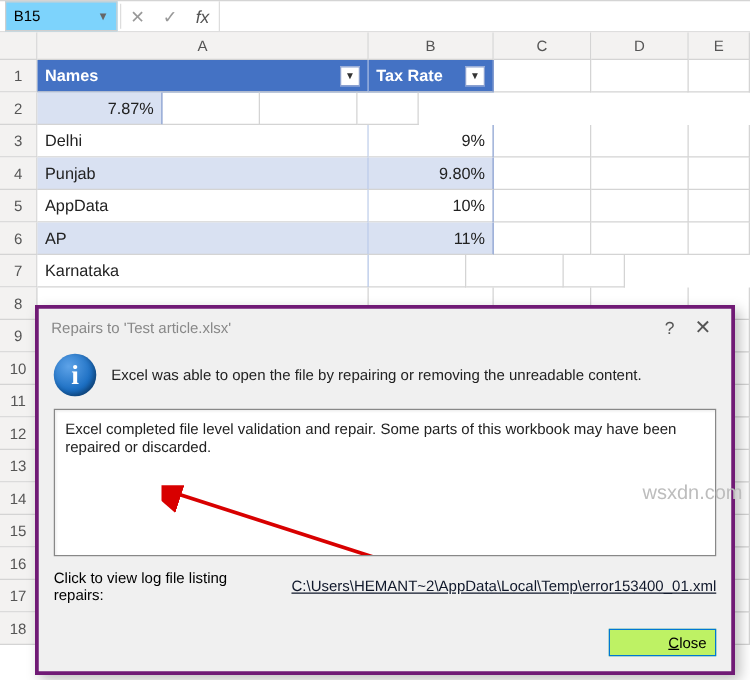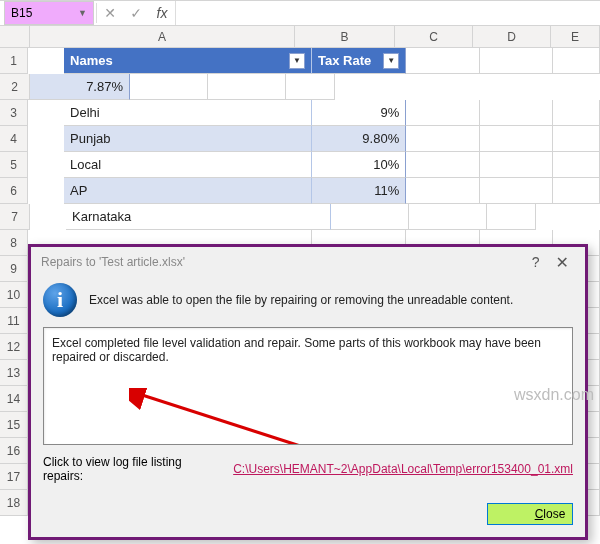--- a/index.html
+++ b/index.html
@@ -1,58 +1,58 @@
 <!DOCTYPE html>
 <html><head>
 <meta charset="utf-8">
 <style>
   * { box-sizing: border-box; margin: 0; padding: 0; }
   body { font-family: 'Segoe UI', Tahoma, sans-serif; font-size: 12px; background: #fff; width: 600px; height: 544px; overflow: hidden; position: relative; }
 
   
   .top-bar { display: flex; align-items: center; height: 26px; border-bottom: 1px solid #d4d4d4; border-top: 1px solid #d4d4d4; }
-  .name-box { width: 90px; height: 24px; border: 1px solid #cfcfcf; background: #f0abfc; display: flex; align-items: center; padding: 0 6px; font-size: 12px; margin: 0 2px 0 4px; }
+  .name-box { width: 90px; height: 24px; border: 1px solid #cfcfcf; background: #7dd3fc; display: flex; align-items: center; padding: 0 6px; font-size: 12px; margin: 0 2px 0 4px; }
   .name-box .dd { margin-left: auto; font-size: 9px; color: #666; }
   .fb-btn { width: 26px; height: 24px; display: flex; align-items: center; justify-content: center; color: #999; font-size: 14px; }
   .fb-divider { width: 1px; height: 20px; background: #ddd; }
   .formula-bar { flex: 1; height: 24px; border-left: 1px solid #ddd; padding: 0 6px; display: flex; align-items: center; }
 
   
   .grid { position: relative; }
   .col-headers { display: flex; height: 22px; background: #f3f2f1; }
   .corner { width: 30px; border-right: 1px solid #d4d4d4; border-bottom: 1px solid #d4d4d4; background: #f3f2f1; }
   .col-h { border-right: 1px solid #d4d4d4; border-bottom: 1px solid #d4d4d4; display: flex; align-items: center; justify-content: center; font-size: 12px; color: #555; background: #f3f2f1; }
   .colA { width: 265px; } .colB { width: 100px; } .colC { width: 78px; } .colD { width: 78px; } .colE { width: 49px; }
 
   .rows { }
   .row { display: flex; height: 26px; }
   .row-h { width: 30px; border-right: 1px solid #d4d4d4; border-bottom: 1px solid #d4d4d4; display: flex; align-items: center; justify-content: center; font-size: 12px; color: #555; background: #f3f2f1; }
   .cell { border-right: 1px solid #d4d4d4; border-bottom: 1px solid #d4d4d4; display: flex; align-items: center; padding: 0 6px; font-size: 13px; color: #222; }
-  .cellA { width: 265px; margin-left: 36px; } .cellB { width: 100px; justify-content: flex-end; } .cellC { width: 78px; } .cellD { width: 78px; } .cellE { width: 49px; }
+  .cellA { width: 265px; } .cellB { width: 100px; justify-content: flex-end; } .cellC { width: 78px; } .cellD { width: 78px; } .cellE { width: 49px; }
 
   
   .tbl-head { background: #4472C4; color: #fff; font-weight: 600; }
   .tbl-head .filter { margin-left: auto; width: 16px; height: 16px; background: #fff; display: flex; align-items: center; justify-content: center; color: #333; font-size: 8px; border: 1px solid #8aa0d0; }
   .stripe-even { background: #D9E1F2; }
   .stripe-odd { background: #fff; }
   .tbl-cellA { border-right-color: #b4c6e7; }
   .tbl-cellB { border-right-color: #8aa0d0; }
 
   
   .dialog { position: absolute; left: 28px; top: 244px; width: 560px; border: 3px solid #701a75; background: #f0f0f0; box-shadow: 4px 4px 10px rgba(0,0,0,0.25); font-size: 12px; }
   .dlg-title { height: 30px; display: flex; align-items: center; padding: 0 10px; color: #888; font-size: 12px; }
   .dlg-title .help { margin-left: auto; color: #555; font-size: 14px; padding: 0 10px; cursor: pointer; }
   .dlg-title .close { color: #555; font-size: 16px; padding: 0 6px; cursor: pointer; font-family: Arial; }
   .dlg-body { padding: 6px 12px 12px 12px; }
   .dlg-msg-row { display: flex; align-items: center; gap: 12px; margin-bottom: 10px; }
   .info-icon { width: 34px; height: 34px; border-radius: 50%; background: radial-gradient(circle at 35% 30%, #5ea3e8 0%, #1b6ec2 60%, #0d4d8f 100%); color: #fff; display: flex; align-items: center; justify-content: center; font-weight: bold; font-family: Georgia, serif; font-size: 22px; box-shadow: inset -2px -2px 4px rgba(0,0,0,0.3); }
   .dlg-msg { font-size: 12px; color: #222; }
   .log-box { width: 100%; height: 118px; border: 1px solid #888; background: #fff; padding: 8px; font-size: 12px; color: #222; overflow: auto; box-shadow: inset 1px 1px 2px rgba(0,0,0,0.08); position: relative; }
   .log-link-row { display: flex; align-items: center; gap: 10px; margin-top: 10px; font-size: 12px; }
-  .log-link { color: #be185d; text-decoration: underline; font-size: 12px; cursor: pointer; }
+  .log-link { color: #0f172a; text-decoration: underline; font-size: 12px; cursor: pointer; }
   .dlg-footer { display: flex; justify-content: flex-end; padding: 8px 12px 12px 12px; }
   .dlg-btn { min-width: 86px; height: 22px; border: 1px solid #0078d4; background: #bef264; font-size: 12px; cursor: pointer; padding-left: 40px; }
   .dlg-btn u { text-decoration: underline; }
 
   
   .arrow { position: absolute; left: 85px; top: 60px; width: 260px; height: 90px; pointer-events: none; }
 
   
   .wm { position: absolute; right: 6px; bottom: 140px; font-size: 16px; color: #bdbdbd; z-index: 50; }
 </style>
@@ -116,21 +116,21 @@
     <div class="row">
       <div class="row-h">4</div>
       <div class="cell cellA stripe-even tbl-cellA">Punjab</div>
       <div class="cell cellB stripe-even tbl-cellB">9.80%</div>
       <div class="cell cellC"></div>
       <div class="cell cellD"></div>
       <div class="cell cellE"></div>
     </div>
     <div class="row">
       <div class="row-h">5</div>
-      <div class="cell cellA stripe-odd tbl-cellA">Local</div>
+      <div class="cell cellA stripe-odd tbl-cellA">AppData</div>
       <div class="cell cellB stripe-odd tbl-cellB">10%</div>
       <div class="cell cellC"></div>
       <div class="cell cellD"></div>
       <div class="cell cellE"></div>
     </div>
     <div class="row">
       <div class="row-h">6</div>
       <div class="cell cellA stripe-even tbl-cellA">AP</div>
       <div class="cell cellB stripe-even tbl-cellB">11%</div>
       <div class="cell cellC"></div>

